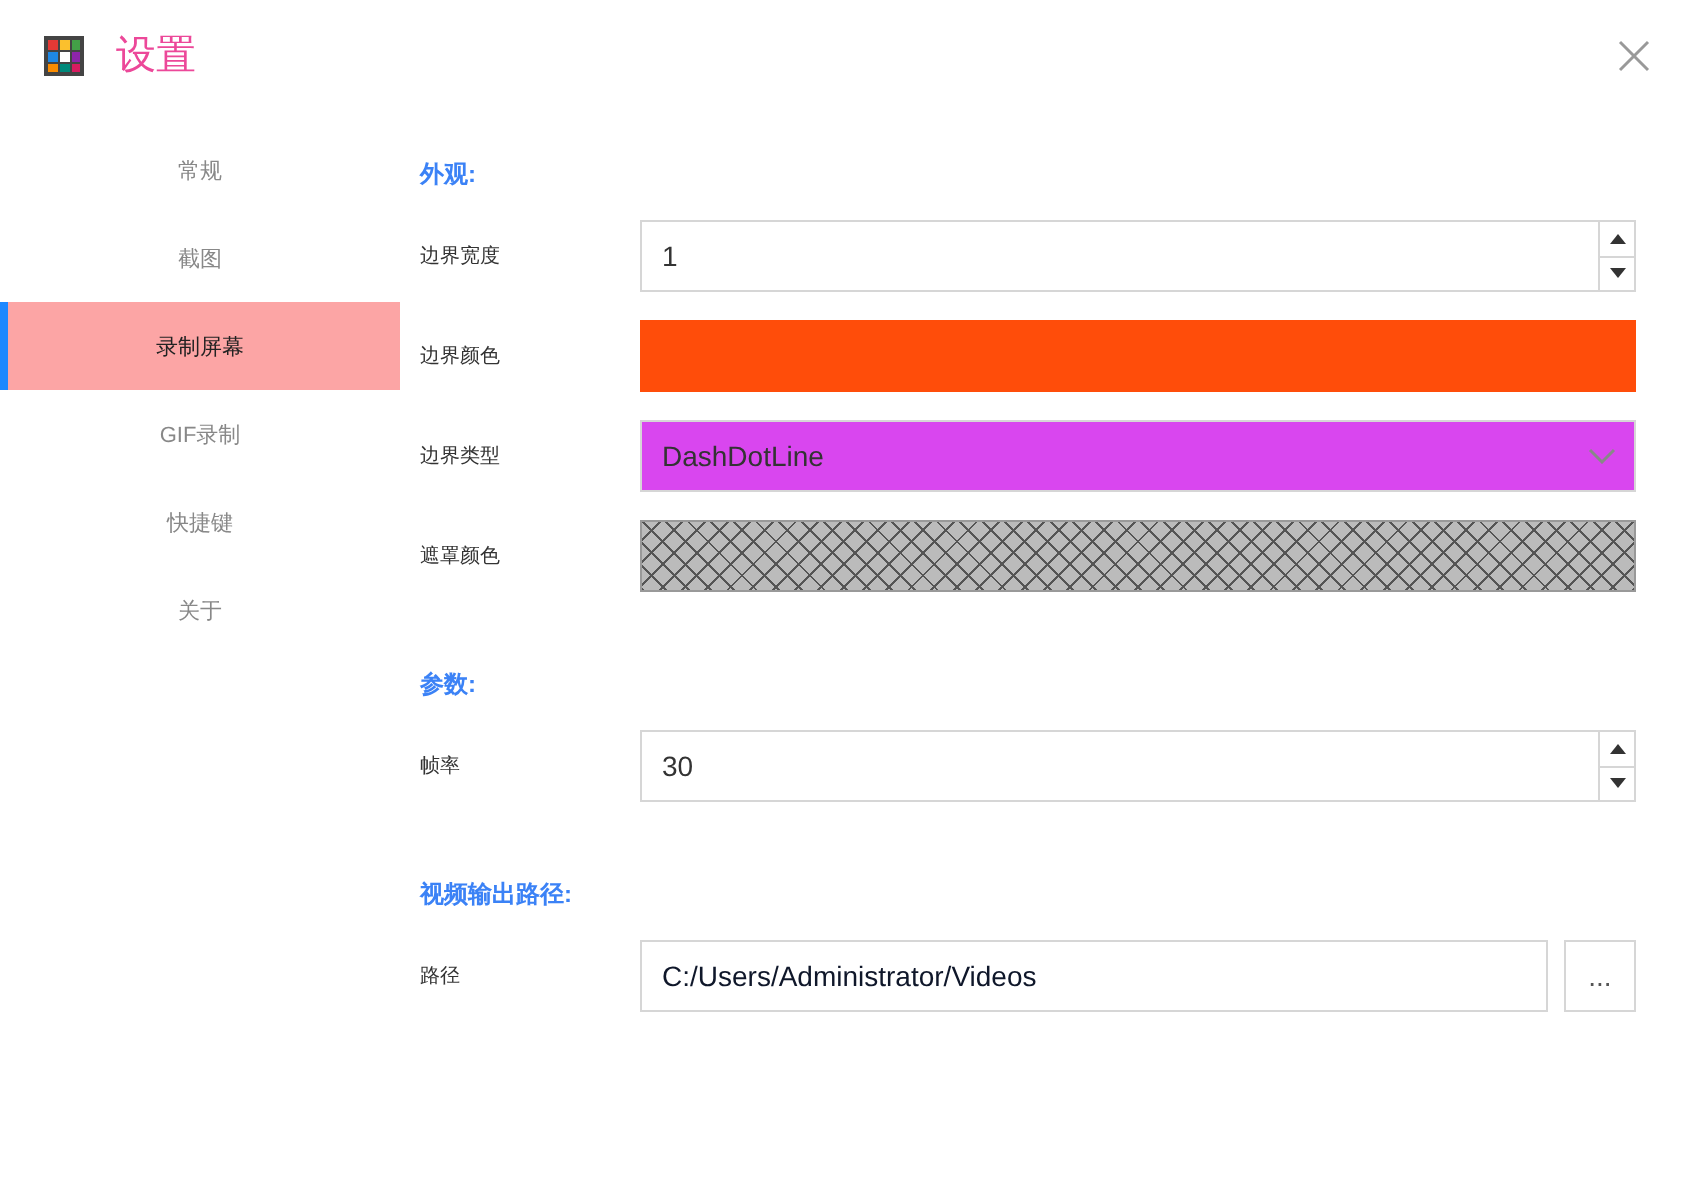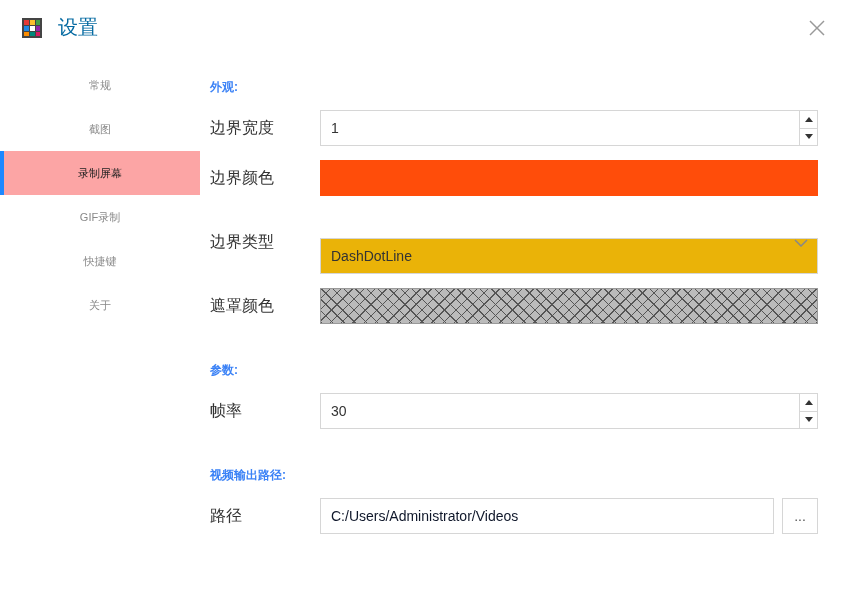--- a/index.html
+++ b/index.html
@@ -4,32 +4,32 @@
 <style>
   * { box-sizing: border-box; margin: 0; padding: 0; font-family: "Microsoft YaHei", "PingFang SC", sans-serif; }
   body { background: #f5f5f5; display: flex; align-items: center; justify-content: center; height: 100vh; }
   .window {
     width: 850px; height: 600px; background: #fff; position: relative;
     box-shadow: 0 4px 24px rgba(0,0,0,0.15); display: flex; flex-direction: column;
   }
   .titlebar { display: flex; align-items: center; padding: 14px 20px 10px 20px; }
   .app-icon { width: 24px; height: 24px; margin-right: 14px; position: relative; }
   .app-icon svg { width: 100%; height: 100%; }
-  .title { font-size: 20px; color: #0369a1; font-weight: 400; }
+  .title { font-size: 20px; color: #ec4899; font-weight: 400; }
   .close-btn { margin-left: auto; cursor: pointer; width: 26px; height: 26px; display: flex; align-items: center; justify-content: center; }
   .close-btn svg { width: 18px; height: 18px; stroke: #999; stroke-width: 1.5; }
   .body { flex: 1; display: flex; overflow: hidden; }
   .sidebar { width: 200px; padding-top: 12px; }
   .sidebar-item { height: 44px; display: flex; align-items: center; justify-content: center; font-size: 11px; color: #888; cursor: pointer; position: relative; }
   .sidebar-item.active { color: #222; background: #fca5a5; }
   .sidebar-item.active::before { content: ""; position: absolute; left: 0; top: 0; bottom: 0; width: 4px; background: #1e88ff; }
   .content { flex: 1; padding: 18px 32px 18px 10px; overflow-y: auto; }
   .section-head { font-size: 12px; font-weight: 700; color: #3b82f6; margin: 10px 0 14px 0; }
   .row { display: flex; align-items: center; margin-bottom: 14px; }
-  .row-label { width: 110px; font-size: 16px; color: #333; flex-shrink: 0; }
+  .row-label { width: 110px; font-size: 10px; color: #333; flex-shrink: 0; }
   .control { flex: 1; }
   .spinbox { position: relative; }
   .spinbox input {
     width: 100%; height: 36px; border: 1px solid #d6d6d6; padding: 0 26px 0 10px;
     font-size: 14px; color: #333; outline: none;
   }
   .spin-btns { position: absolute; right: 1px; top: 1px; bottom: 1px; width: 18px; display: flex; flex-direction: column; border-left: 1px solid #d6d6d6; }
   .spin-btns button { flex: 1; border: none; background: #fff; cursor: pointer; padding: 0; display: flex; align-items: center; justify-content: center; }
   .spin-btns button:first-child { border-bottom: 1px solid #d6d6d6; }
   .spin-btns svg { width: 8px; height: 5px; fill: #333; }
@@ -38,21 +38,21 @@
   .color-hatch {
     background-color: #bbb;
     background-image:
       repeating-linear-gradient(45deg, #555 0, #555 1px, transparent 1px, transparent 8px),
       repeating-linear-gradient(-45deg, #555 0, #555 1px, transparent 1px, transparent 8px);
     border: 1px solid #999;
   }
   .select { position: relative; }
   .select-box {
     width: 100%; height: 36px; border: 1px solid #d6d6d6; padding: 0 34px 0 10px;
-    font-size: 14px; color: #333; display: flex; align-items: center; cursor: pointer; background: #eab308; margin-top: 28px;
+    font-size: 14px; color: #333; display: flex; align-items: center; cursor: pointer; background: #d946ef;
   }
   .select-caret { position: absolute; right: 10px; top: 50%; transform: translateY(-50%); pointer-events: none; }
   .select-caret svg { width: 14px; height: 8px; stroke: #888; stroke-width: 1.5; fill: none; }
   .path-row { display: flex; gap: 8px; }
   .path-input {
     flex: 1; height: 36px; border: 1px solid #d6d6d6; padding: 0 10px; font-size: 14px; color: #0f172a; outline: none;
   }
   .browse-btn {
     width: 36px; height: 36px; border: 1px solid #d6d6d6; background: #fff; cursor: pointer;
     font-size: 14px; color: #555; display: flex; align-items: center; justify-content: center;

